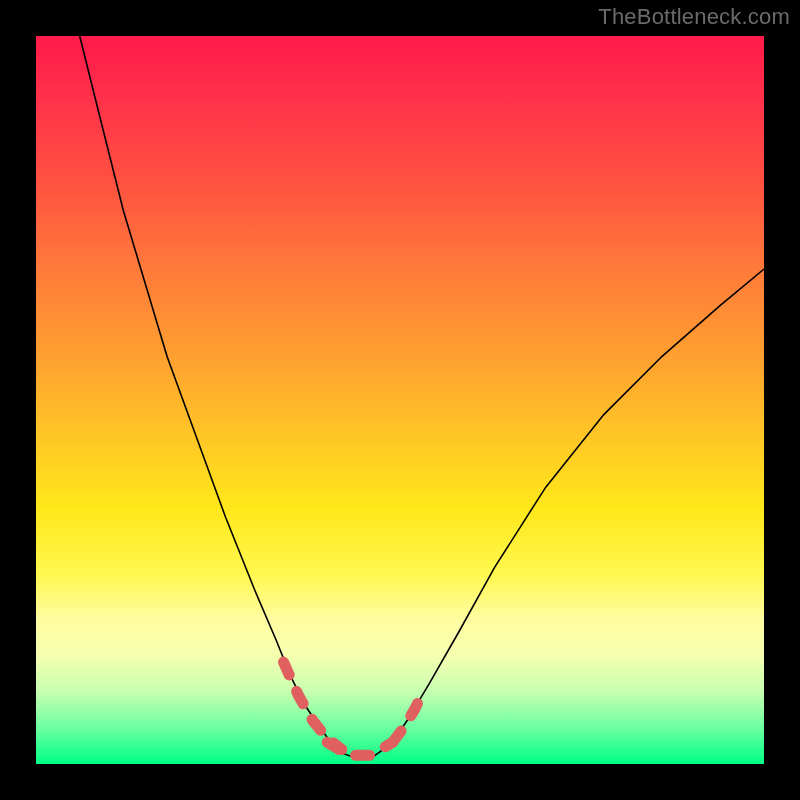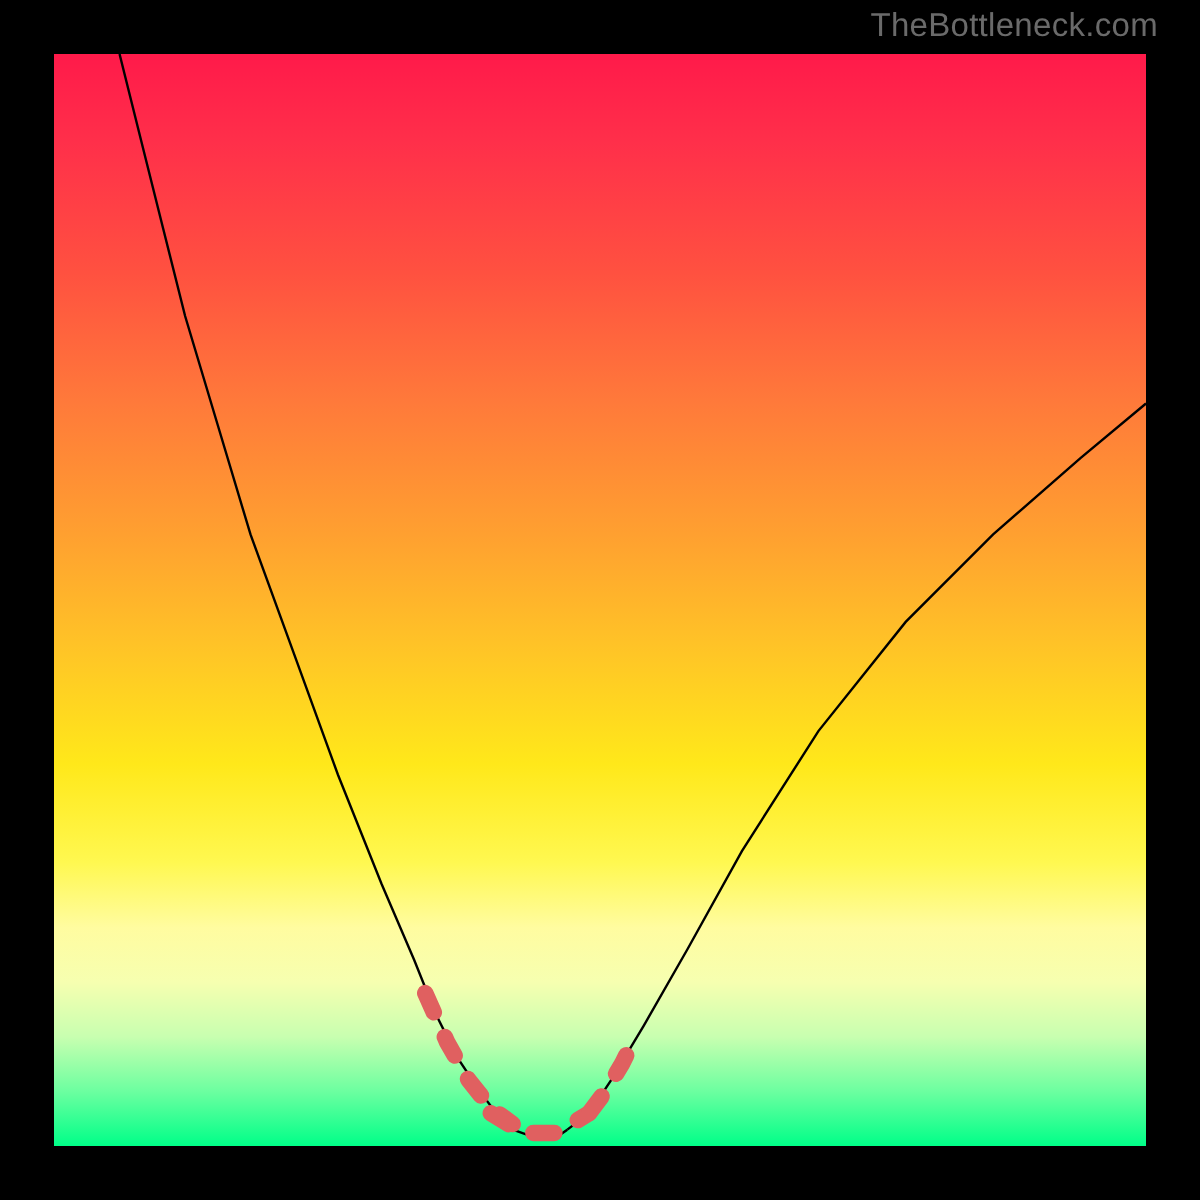--- a/index.html
+++ b/index.html
@@ -29,21 +29,21 @@
       #fffca0 80%,
       #f6ffb0 85%,
       #c8ffb0 90%,
       #6cffa0 95%,
       #00ff88 100%
     );
   }
   .watermark {
     position: absolute;
     top: 4px;
-    right: 28px;
+    right: 10px;
     color: #6a6a6a;
     font-size: 22px;
     font-weight: 500;
     letter-spacing: 0.2px;
     z-index: 10;
   }
   svg.curves {
     position: absolute;
     left: 0;
     top: 0;

